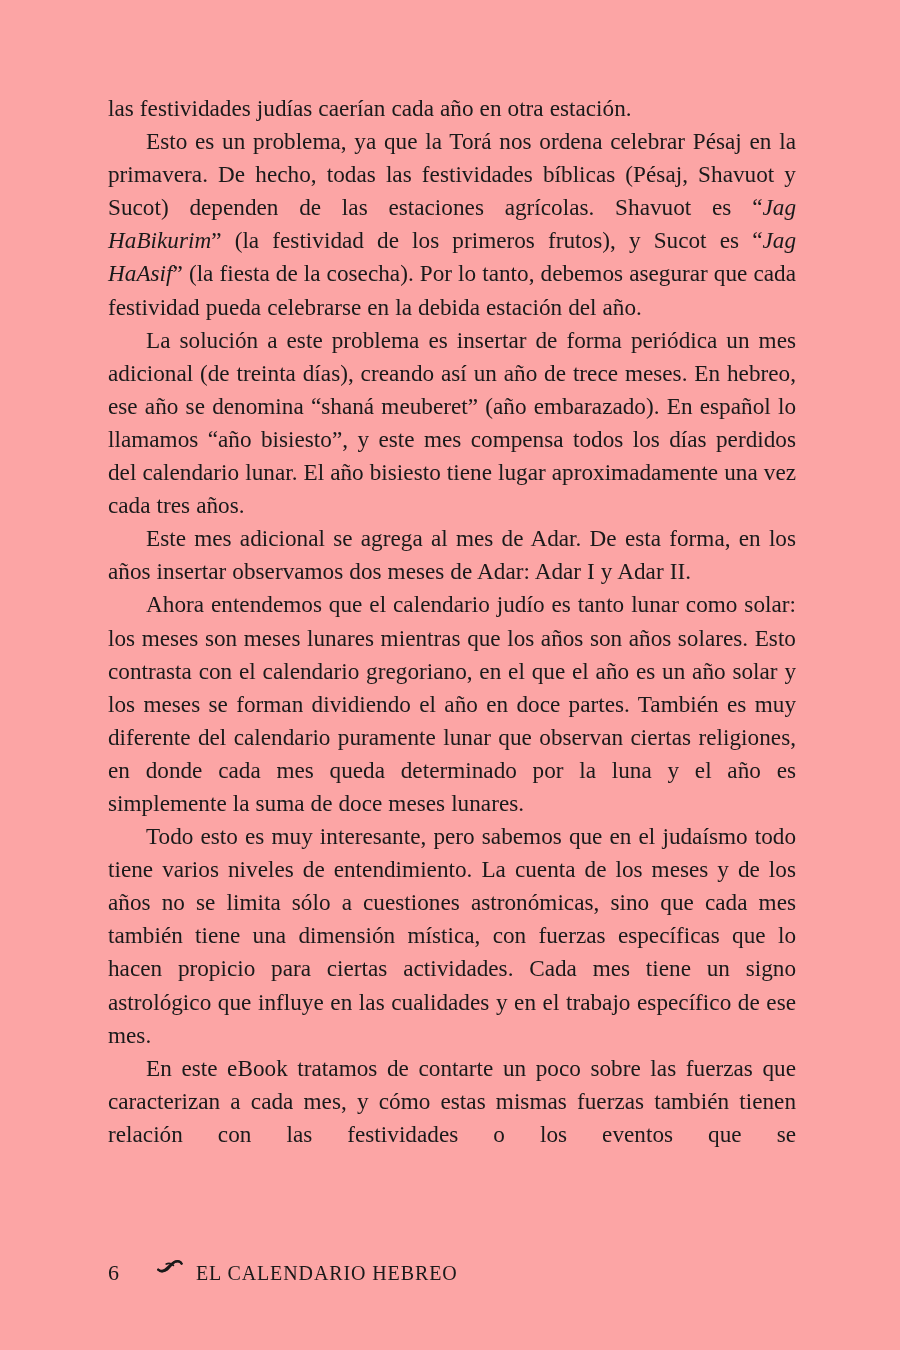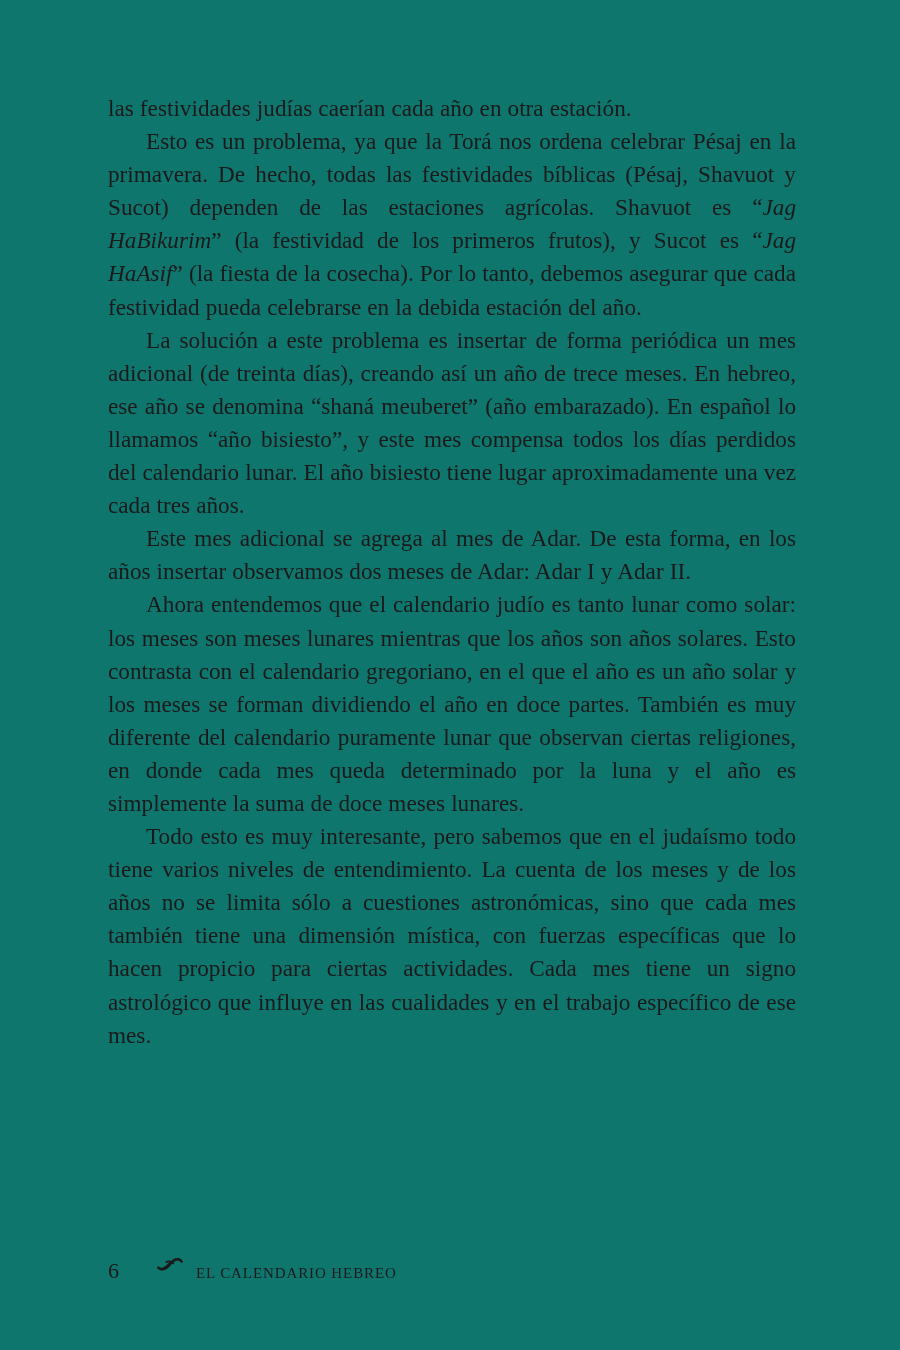--- a/index.html
+++ b/index.html
@@ -15,21 +15,21 @@
     overflow: hidden;
     position: relative;
   }
 
   .page {
     position: absolute;
     left: 0;
     top: 0;
     width: 900px;
     height: 1350px;
-    background: #0f766e;
+    background: #fca5a5;
   }
 
   .text-column {
     position: absolute;
     left: 108px;
     top: 92px;
     width: 688px;
   }
 
   .para {
@@ -91,21 +91,21 @@
     align-items: center;
     justify-content: flex-start;
     position: relative;
     top: -4px;
   }
   .ornament svg {
     display: block;
   }
 
   .running-head {
-    font-size: 15px;
+    font-size: 20px;
     line-height: 30px;
     letter-spacing: 0.9px;
     color: #1a1a1a;
     white-space: nowrap;
     margin-top: 24px;
   }
 </style>
 </head>
 <body>
 
@@ -118,20 +118,21 @@
     <p class="para indented nostretch"><span>Esto es un problema, ya que la Torá nos ordena celebrar Pésaj en la primavera. De hecho, todas las festividades bíblicas (Pésaj, Shavuot y Sucot) dependen de las estaciones agrícolas. Shavuot es “</span><em class="title-italic">Jag HaBikurim</em><span>” (la festividad de los primeros frutos), y Sucot es “</span><em class="title-italic">Jag HaAsif</em><span>” (la fiesta de la cosecha). Por lo tanto, debemos asegurar que cada festividad pueda celebrarse en la debida estación del año.</span></p>
 
     <p class="para indented nostretch">La solución a este problema es insertar de forma periódica un mes adicional (de treinta días), creando así un año de trece meses. En hebreo, ese año se denomina “shaná meuberet” (año embarazado). En español lo llamamos “año bisiesto”, y este mes compensa todos los días perdidos del calendario lunar. El año bisiesto tiene lugar aproximadamente una vez cada tres años.</p>
 
     <p class="para indented nostretch">Este mes adicional se agrega al mes de Adar. De esta forma, en los años insertar observamos dos meses de Adar: Adar I y Adar II.</p>
 
     <p class="para indented nostretch">Ahora entendemos que el calendario judío es tanto lunar como solar: los meses son meses lunares mientras que los años son años solares. Esto contrasta con el calendario gregoriano, en el que el año es un año solar y los meses se forman dividiendo el año en doce partes. También es muy diferente del calendario puramente lunar que observan ciertas religiones, en donde cada mes queda determinado por la luna y el año es simplemente la suma de doce meses lunares.</p>
 
     <p class="para indented nostretch">Todo esto es muy interesante, pero sabemos que en el judaísmo todo tiene varios niveles de entendimiento. La cuenta de los meses y de los años no se limita sólo a cuestiones astronómicas, sino que cada mes también tiene una dimensión mística, con fuerzas específicas que lo hacen propicio para ciertas actividades. Cada mes tiene un signo astrológico que influye en las cualidades y en el trabajo específico de ese mes.</p>
 
+    <p class="para indented">En este eBook tratamos de contarte un poco sobre las fuerzas que caracterizan a cada mes, y cómo estas mismas fuerzas también tienen relación con las festividades o los eventos que se</p>
 
   </div>
 
   <div class="footer">
 
     <span class="folio">6</span>
 
     <span class="ornament">
       <svg width="30" height="20" viewBox="0 0 30 20" aria-hidden="true">
         <path d="M3.2 13.6 C5.6 16.6, 9.4 16.0, 12.6 13.2 C15.4 10.8, 17.0 7.4, 20.0 5.8 C22.6 4.4, 25.6 5.2, 26.6 7.6" fill="none" stroke="#1a1a1a" stroke-width="2.1" stroke-linecap="round"></path>

